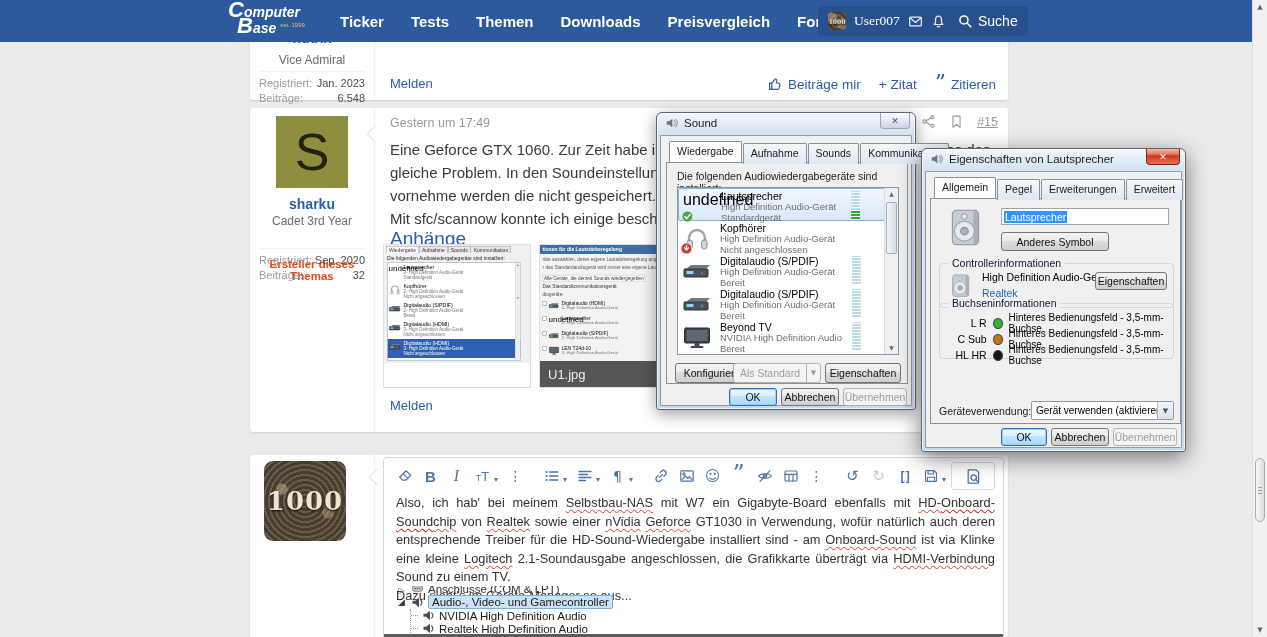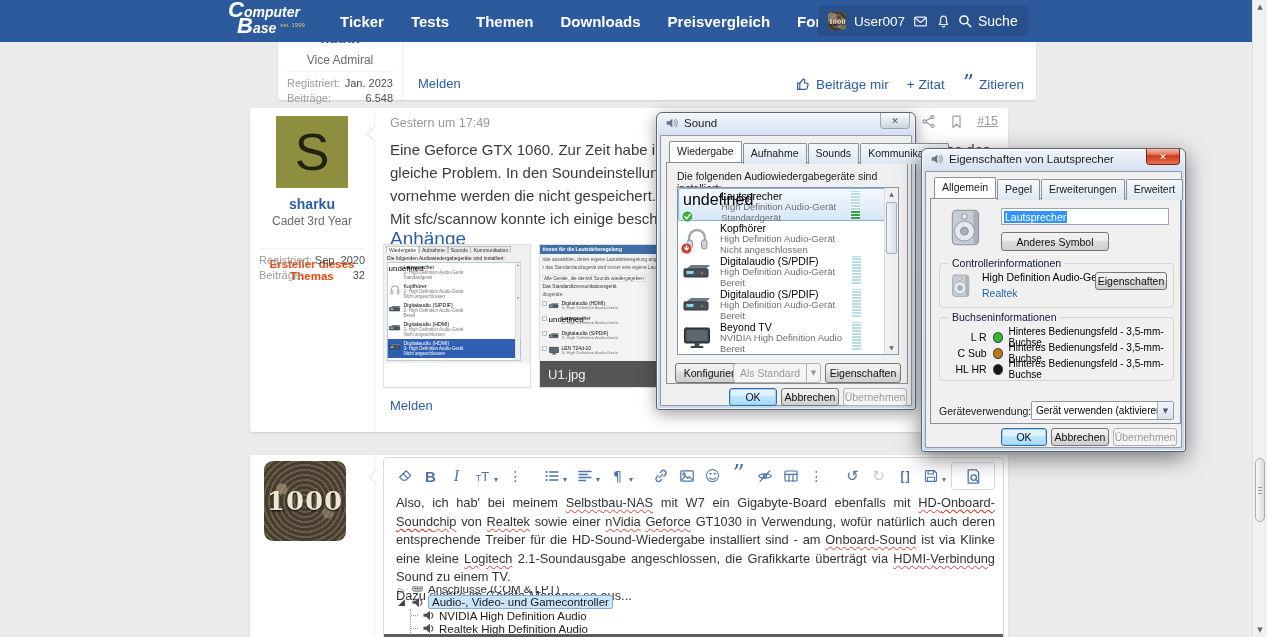--- a/index.html
+++ b/index.html
@@ -11,21 +11,21 @@
   
   #topnav { position:absolute; left:0; top:0; width:1252px; height:42px; background:#2d5a9d; z-index:40; }
   #logo { position:absolute; left:228px; top:3px; color:#fff; font-style:italic; font-weight:bold; font-size:14px; line-height:13px; cursor:pointer; }
   #logo .big { font-size:22px; }
   #logo .l2 { margin-left:9px; }
   #logo .est { color:#d3c56a; font-size:6px; font-style:normal; font-weight:normal; vertical-align:super; }
   #nav-items { position:absolute; left:340px; top:0; height:42px; display:flex; align-items:center; gap:27px; }
   .nav-link { color:#fff; font-size:15px; font-weight:600; cursor:pointer; text-decoration:none; }
   .nav-chat { width:19px; height:17px; display:inline-block; margin-left:-16px; margin-top:-8px; }
   #nav-user { position:absolute; left:818px; top:6px; height:30px; background:#27508c; border-radius:3px; display:flex; align-items:center; padding:0 10px; gap:8px; color:#fff; cursor:pointer; }
-  #nav-user .uname-nav { font-size:13.5px; }
+  #nav-user .uname-nav { font-size:13.5px;font-family:Liberation Serif, serif; }
   #nav-user .nico { width:15px; height:15px; color:#e9eef5; }
   #nav-search { position:absolute; left:948px; top:6px; height:30px; background:#27508c; border-radius:3px; color:#fff; display:flex; align-items:center; gap:6px; padding:0 10px; font-size:14px; cursor:pointer; }
   #nav-search .nico { width:14px; height:14px; }
 
   .note { background:
       radial-gradient(circle at 22% 35%, rgba(201,180,146,.5) 0 5px, transparent 6px),
       radial-gradient(circle at 78% 65%, rgba(201,180,146,.4) 0 5px, transparent 6px),
       repeating-radial-gradient(circle at 50% 50%, #6a5c4a 0 2px, #473c2f 2px 5px);
       color:#efe6d2; font-family:"DejaVu Serif",serif; font-weight:bold;
       display:flex; align-items:center; justify-content:center;
@@ -35,21 +35,21 @@
   
   #vscroll { position:absolute; right:0; top:0; width:15px; height:637px; background:#f1f1f1; border-left:1px solid #e0e0e0; z-index:60; }
   .sarrow { position:absolute; left:0; width:14px; height:14px; font-size:7px; color:#666; display:flex; align-items:center; justify-content:center; cursor:pointer; }
   #sarrow-up { top:0; } #sarrow-dn { bottom:0; }
   #sthumb { position:absolute; left:2px; width:10px; top:458px; height:64px; background:linear-gradient(90deg,#f7f7f7,#dcdcdc); border:1px solid #ababab; border-radius:6px; cursor:pointer; }
   #sthumb:after { content:""; position:absolute; left:2px; right:2px; top:28px; height:7px;
       background:repeating-linear-gradient(#9c9c9c 0 1px, transparent 1px 3px); }
 
   
   .card { position:absolute; left:250px; width:758px; background:#fff; border-radius:3px; box-shadow:0 1px 2px rgba(0,0,0,.12); }
-  #card-prev { top:24px; height:76px;margin-left:28px; }
+  #card-prev { top:24px; height:76px; }
   #card-main { top:108px; height:324px; }
   #card-reply { top:455px; height:210px; }
   .leftcol { position:absolute; left:0; top:0; bottom:0; width:125px; border-right:1px solid #f0f0f0; }
   .uname { color:#2b5da8; font-weight:bold; font-size:14px; text-align:center; cursor:pointer; }
   .urank { color:#6b6b6b; font-size:12px; text-align:center; }
   .ubadge { color:#e8490f; font-weight:bold; font-size:11.5px; text-align:center; }
   .meta { position:absolute; left:9px; right:9px; border-top:1px solid #f2f2f2; padding-top:4px; }
   .meta .mrow { display:flex; justify-content:space-between; font-size:11px; line-height:15px; }
   .meta .ml { color:#9c9c9c; } .meta .mv { color:#4e4e4e; }
   .melden { color:#2b5da8; font-size:13px; cursor:pointer; }
@@ -59,21 +59,21 @@
   .actions .qic { font-family:"DejaVu Serif",serif; font-size:22px; line-height:8px; height:11px; }
   .pointer { position:absolute; width:12px; height:12px; background:#fff; border-left:1px solid #e3e3e3; border-bottom:1px solid #e3e3e3; transform:rotate(45deg); }
 
   
   #avatar-s { position:absolute; left:26px; top:8px; width:72px; height:72px; background:#8d8f3e; color:#22220f; font-size:52px; display:flex; align-items:center; justify-content:center; cursor:pointer; }
   #card-main .uname { position:absolute; left:0; right:0; top:88px; }
   #card-main .urank { position:absolute; left:0; right:0; top:106px; }
   #card-main .ubadge { position:absolute; left:0; right:0; top:122px;margin-top:28px; }
   #card-main .meta { top:140px; }
   .tstamp { position:absolute; left:140px; top:8px; color:#999; font-size:12.5px; }
-  .hdr-icons { position:absolute; right:10px; top:6px; display:flex; gap:13px; color:#9b9b9b;text-decoration:underline; }
+  .hdr-icons { position:absolute; right:10px; top:6px; display:flex; gap:13px; align-items:center; color:#9b9b9b;text-decoration:underline; }
   .hdr-icons .hic { width:15px; height:15px; cursor:pointer; }
   .postnum { font-size:12.5px; color:#9b9b9b; }
   #post-body { position:absolute; left:140px; top:33px; width:618px; }
   .pline { height:23px; font-size:15px; color:#3a3a3a; white-space:nowrap; overflow:hidden; position:relative; }
   .pfrag { position:absolute; left:548px; top:0; }
   #attach-head { position:absolute; left:140px; top:120px; color:#2b5da8; font-size:19px; cursor:pointer; }
   .thumb { position:absolute; top:136px; width:148px; height:144px; border:1px solid #dedede; background:#fff; overflow:hidden; cursor:pointer; }
   #thumb1 { left:133px; } #thumb2 { left:289px; }
   .tcap { position:absolute; left:0; right:0; bottom:0; height:26px; background:rgba(62,62,62,.88); color:#eee; font-size:13px; display:flex; align-items:center; padding:0 8px; z-index:5; }
   .mini { transform:scale(.5); transform-origin:0 0; width:296px; height:236px; background:#f0f0f0; }
@@ -763,21 +763,21 @@
                 <circle cx="18.5" cy="23" r="9.5" fill="#e6eaee" stroke="#99a1aa"></circle>
                 <circle cx="18.5" cy="23" r="3.6" fill="#a9b1ba" stroke="#8b939c"></circle>
                 <circle cx="18.5" cy="9" r="2.6" fill="#e6eaee" stroke="#99a1aa"></circle>
               </svg>
             </div>
           <div style="position:absolute; left:42px; top:7px; font-size:10.5px; color:#000;">High Definition Audio-Gerät</div>
           <div class="rlink" style="position:absolute; left:42px; top:23px; font-size:10.5px;">Realtek</div>
           <div class="wbtn" style="right:6px; top:8px; width:72px; height:18px;">Eigenschaften</div>
         </div>
 
-        <div class="wgroup" style="left:8px; top:118px; width:235px; height:64px;">
+        <div class="wgroup" style="left:8px; top:104px; width:235px; height:56px;">
           <span class="glegend">Buchseninformationen</span>
           <div id="jack-rows">
               <div class="jrow" style="top:8px">
                 <span class="jl">L R</span>
                 <span class="jdot" style="background:#2db82d"></span>
                 <span class="jt">Hinteres Bedienungsfeld - 3,5-mm-Buchse</span>
               </div>
               <div class="jrow" style="top:24px">
                 <span class="jl">C Sub</span>
                 <span class="jdot" style="background:#c1790f"></span>

